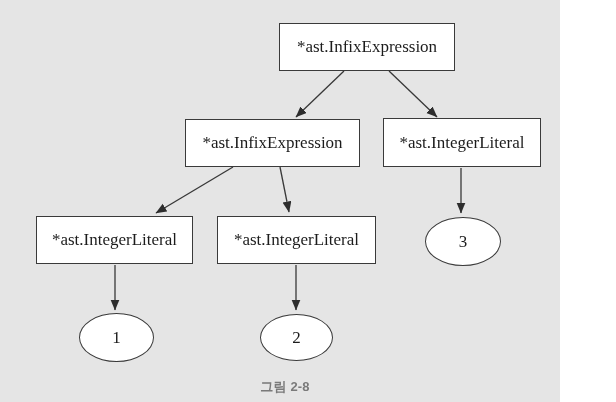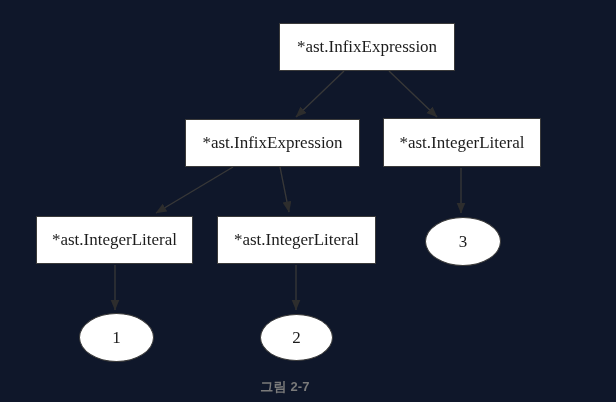--- a/index.html
+++ b/index.html
@@ -1,20 +1,20 @@
 <!DOCTYPE html>
 <html><head>
 <meta charset="utf-8">
 <style>
   html, body { margin: 0; padding: 0; }
   .page {
     position: relative;
-    width: 616px;
+    width: 560px;
     height: 402px;
-    background: #0f172a;
+    background: #e5e5e5;
     overflow: hidden;
     font-family: "Liberation Serif", serif;
   }
   .edges-layer {
     position: absolute;
     left: 0; top: 0;
     width: 616px; height: 402px;
   }
   .edge {
     stroke: #383838;
@@ -87,15 +87,15 @@
   <div class="node-box" style="left:36px; top:216px; width:157px; height:48px;">*ast.IntegerLiteral</div>
 
   <div class="node-box" style="left:217px; top:216px; width:159px; height:48px;">*ast.IntegerLiteral</div>
 
   <div class="node-oval" style="left:79px; top:313px; width:75px; height:49px;">1</div>
 
   <div class="node-oval" style="left:260px; top:314px; width:73px; height:47px;">2</div>
 
   <div class="node-oval" style="left:425px; top:217px; width:76px; height:49px;">3</div>
 
-  <div class="caption">그림 2-7</div>
+  <div class="caption">그림 2-8</div>
 
 </div>
 
 </body></html>

